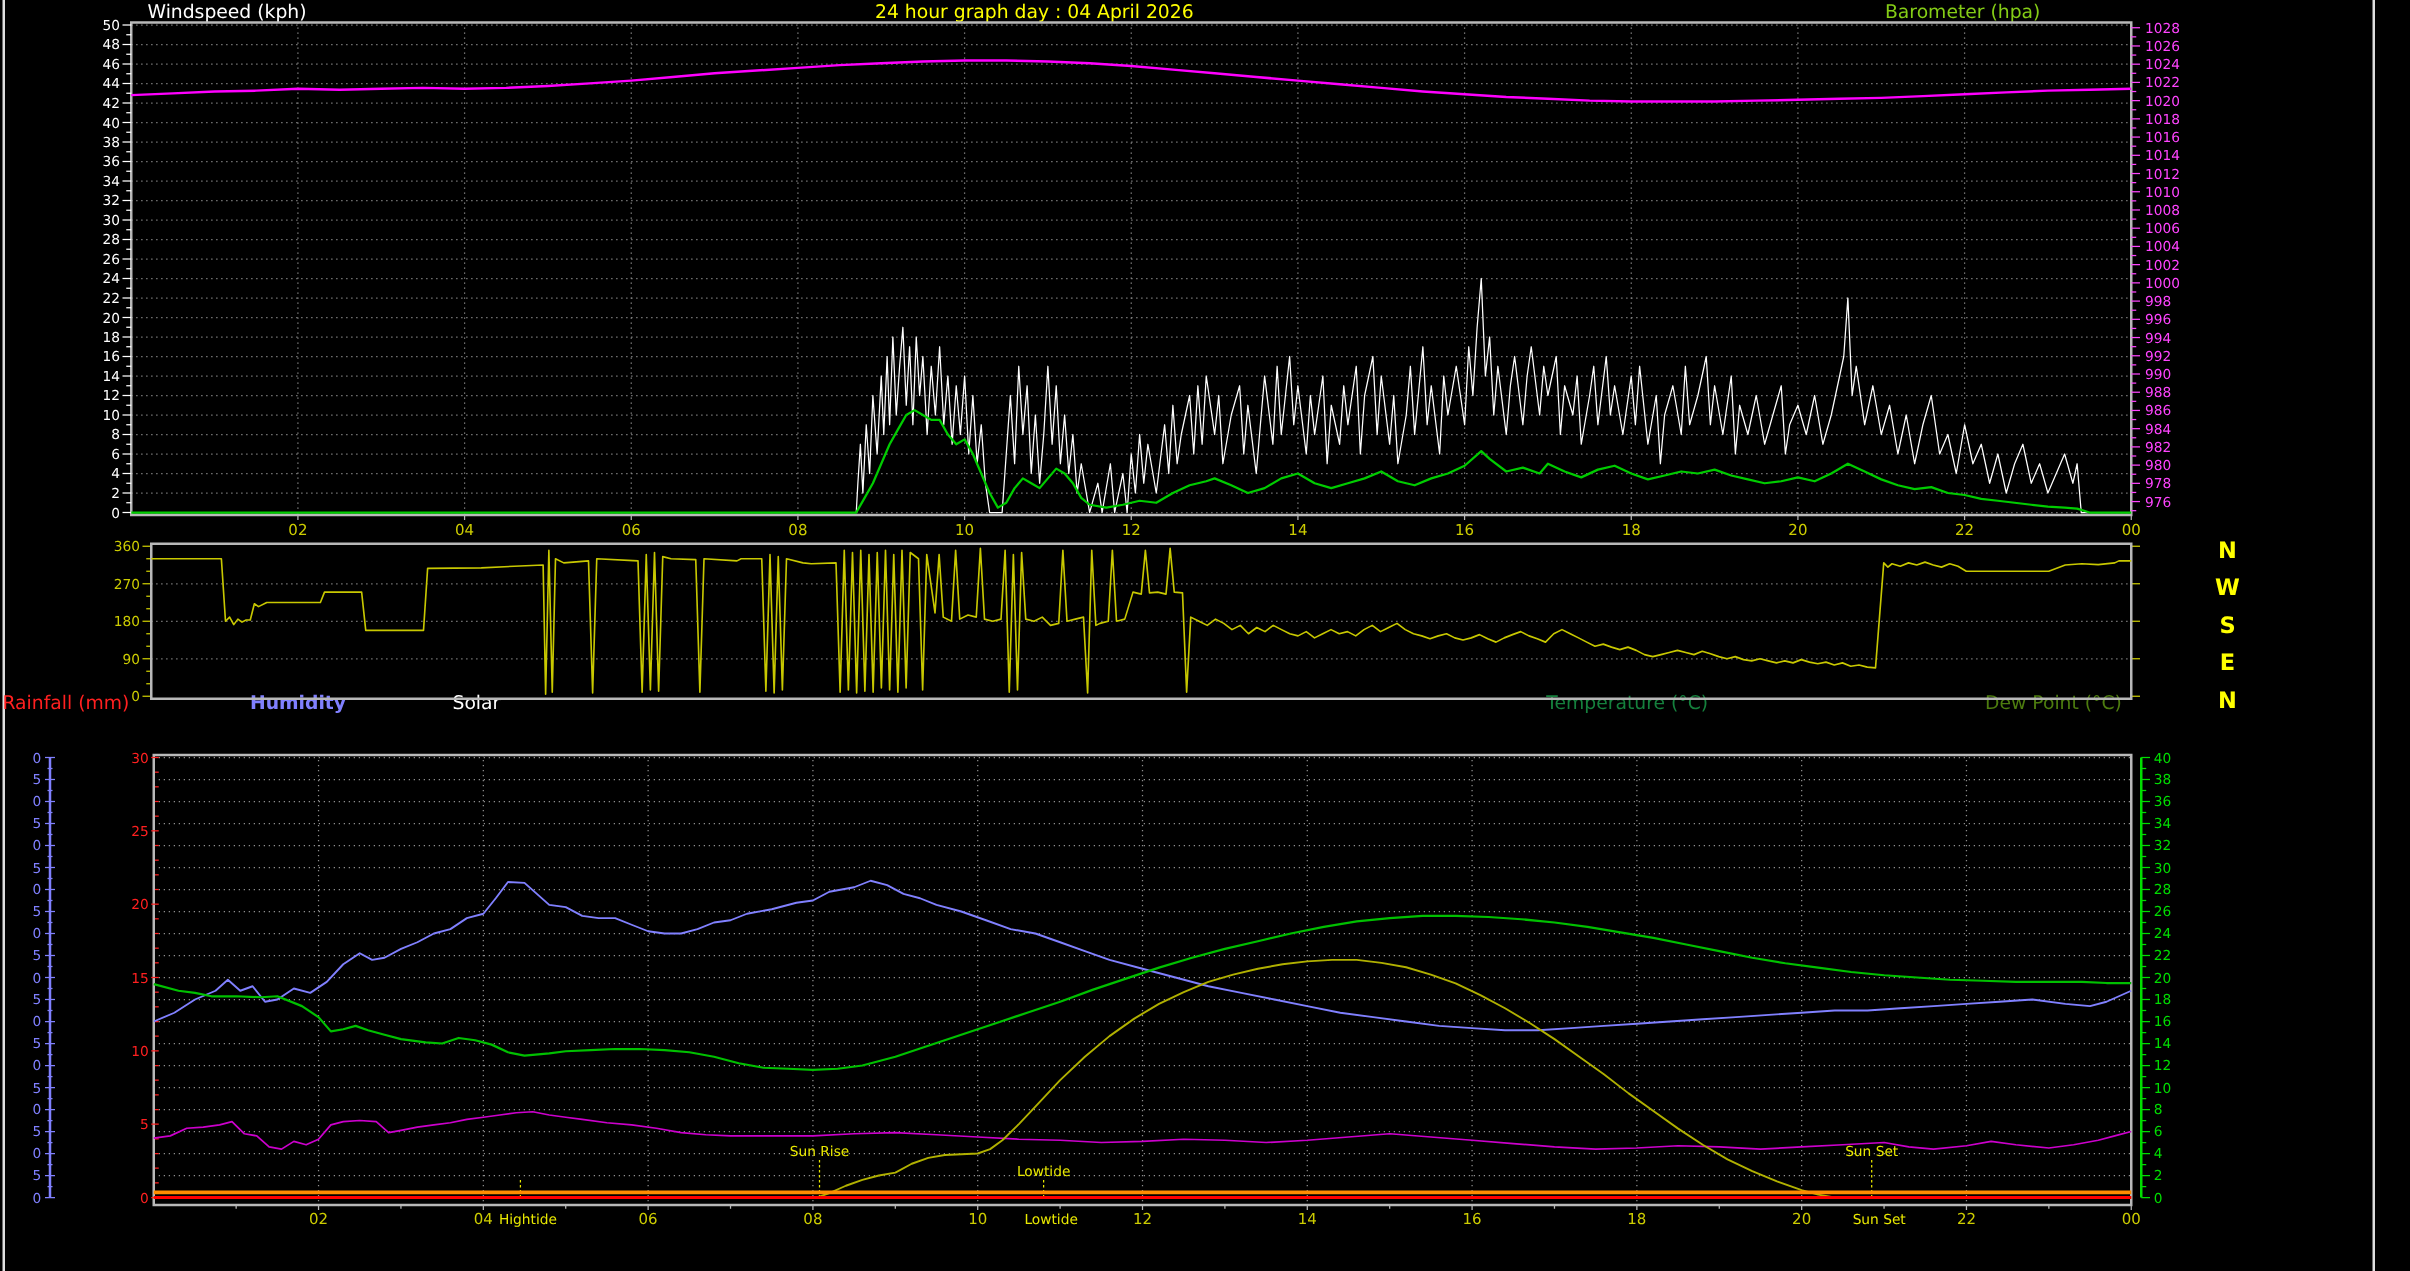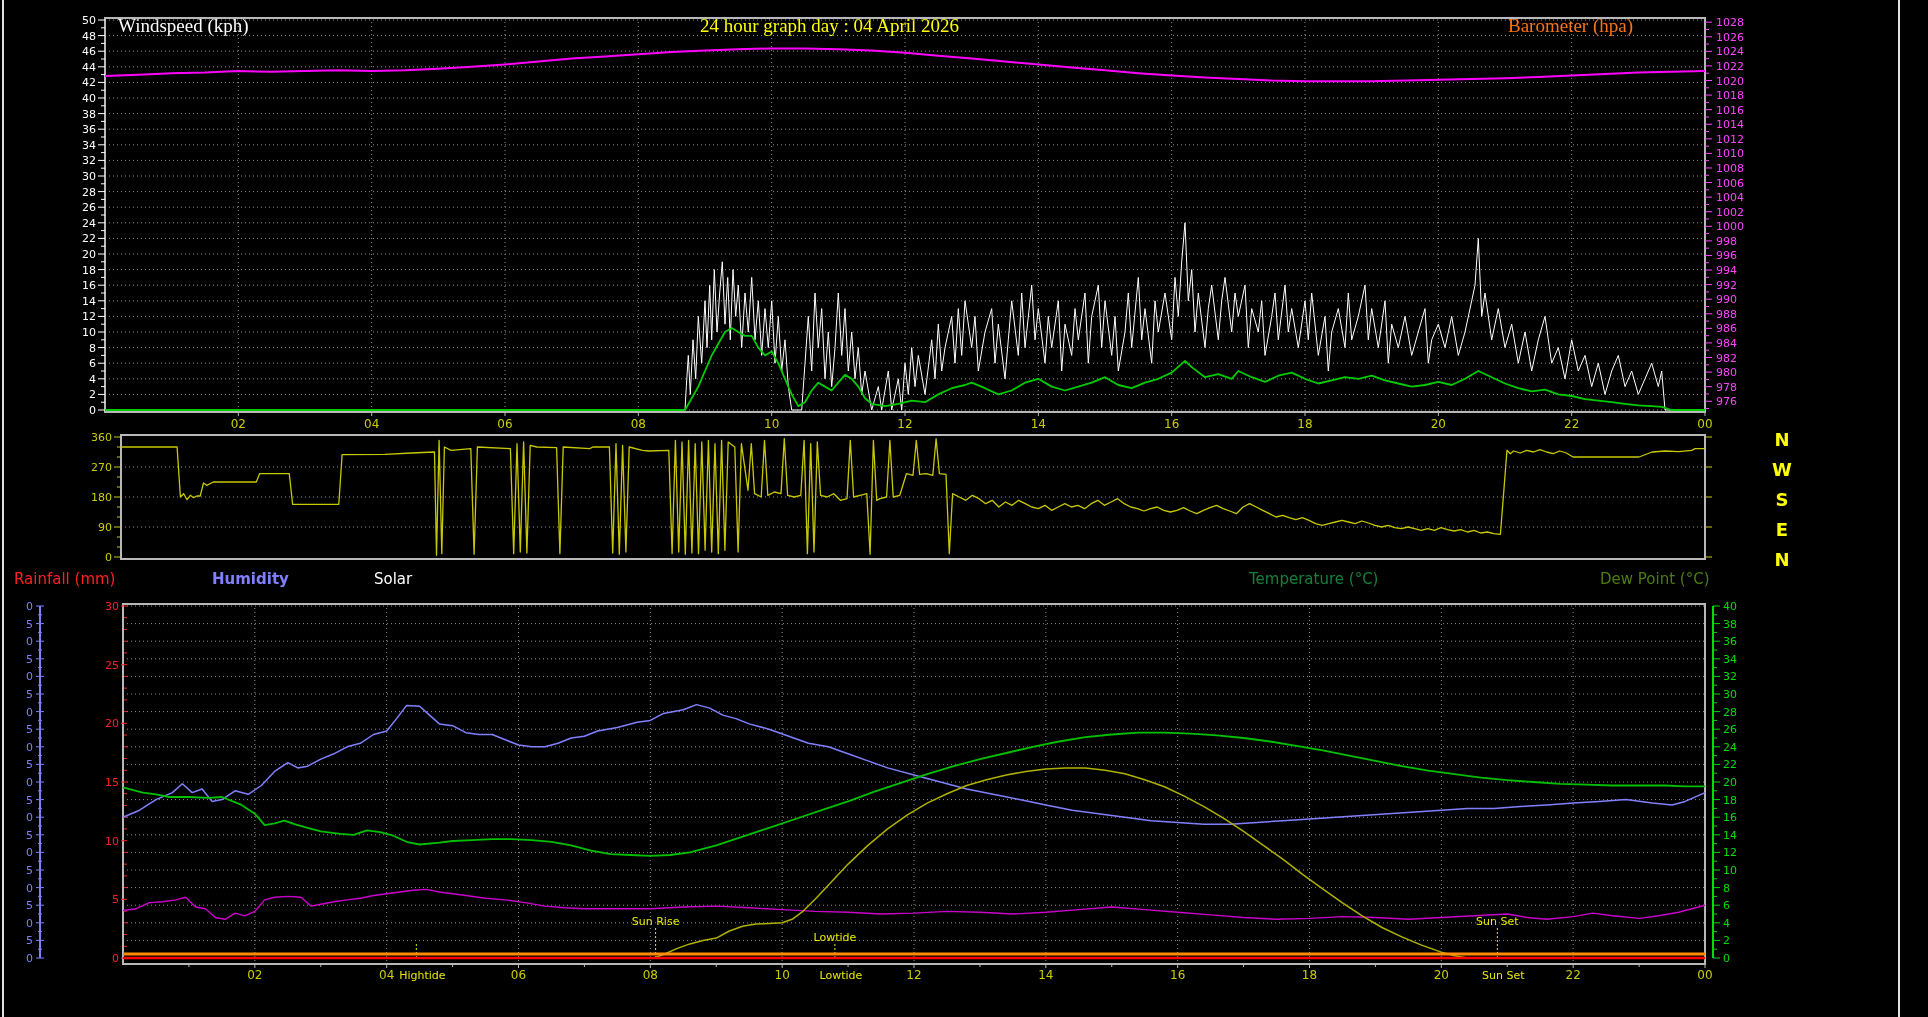--- a/index.html
+++ b/index.html
@@ -1,23 +1,23 @@
 <!DOCTYPE html>
 <html><head>
 <meta charset="utf-8">
 <style>
   html,body{margin:0;padding:0;background:#000;}
   .screen{position:relative;width:1928px;height:1017px;background:#000;overflow:hidden;
           font-family:"DejaVu Sans","Liberation Sans",sans-serif;}
   .vline{position:absolute;top:0;bottom:0;width:2px;background:#e0e0e0;}
-  .title{position:absolute;top:17px;height:18px;line-height:18px;font-size:19px;white-space:nowrap;font-family:Liberation Serif, serif;}
+  .title{position:absolute;top:0;height:18px;line-height:18px;font-size:15px;white-space:nowrap;}
   .t-left{left:118px;color:#ffffff;}
   .t-main{left:700px;color:#ffff00;}
-  .t-right{left:1508px;color:#f97316;}
-  .legend{position:absolute;top:569px;height:20px;line-height:20px;font-size:15px;white-space:nowrap;padding-left:12px;}
+  .t-right{left:1508px;color:#84cc16;}
+  .legend{position:absolute;top:552px;height:20px;line-height:20px;font-size:15px;white-space:nowrap;}
   .lg-rain{left:2px;color:#ff2020;}
   .lg-hum{left:200px;color:#8080ff;font-weight:bold;}
   .lg-solar{left:362px;color:#ffffff;}
   .lg-temp{left:1237px;color:#15803d;}
   .lg-dew{left:1588px;color:#4d7c0f;}
   svg text{font-family:"DejaVu Sans","Liberation Sans",sans-serif;}
 </style>
 </head>
 <body>
 

